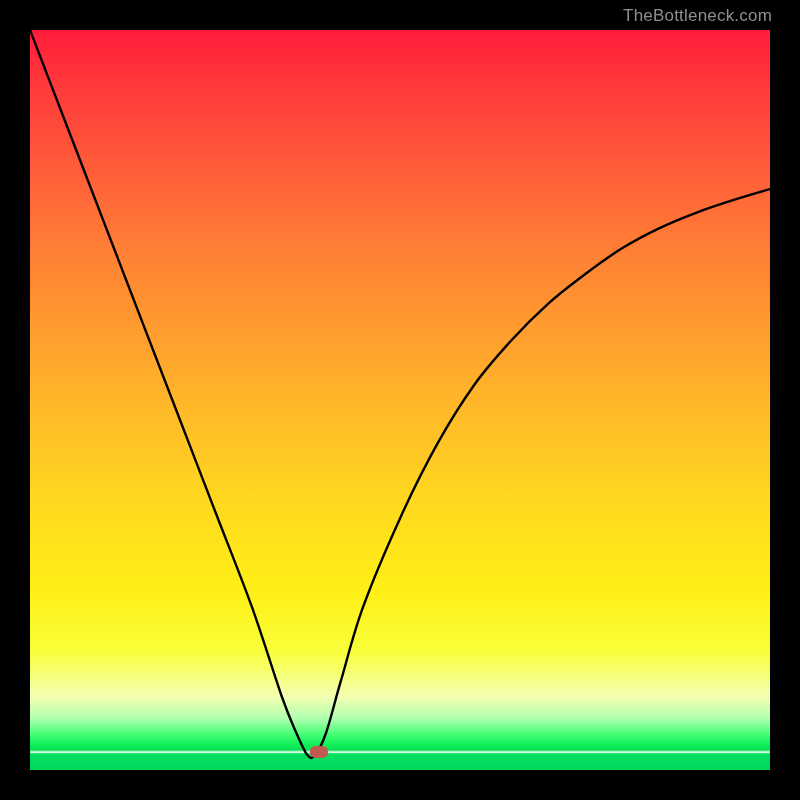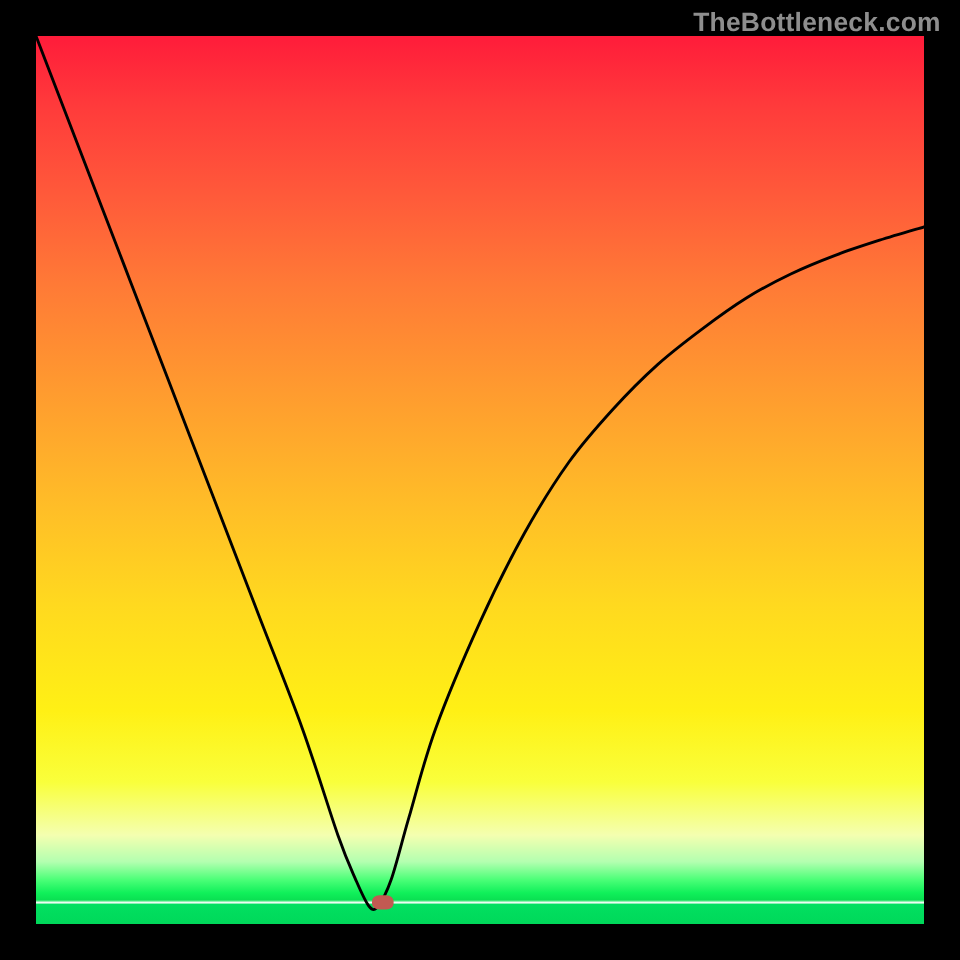--- a/index.html
+++ b/index.html
@@ -57,26 +57,25 @@
     position: absolute;
     width: 18px;
     height: 12px;
     border-radius: 6px / 5px;
     background: #c25a52;
     transform: translate(-50%, -50%);
   }
   .watermark {
     position: absolute;
     top: 6px;
-    right: 16px;
+    right: 28px;
     color: #8e8e8e;
-    font-size: 22px;
+    font-size: 17px;
     letter-spacing: 0.2px;
     user-select: none;
-    font-weight: bold;
   }
 </style>
 </head>
 <body>
 
 <div class="frame">
   <div class="watermark">TheBottleneck.com</div>
 
   <div class="plot-area">
     <svg class="curve-svg" viewBox="0 0 740 740" preserveAspectRatio="none">

